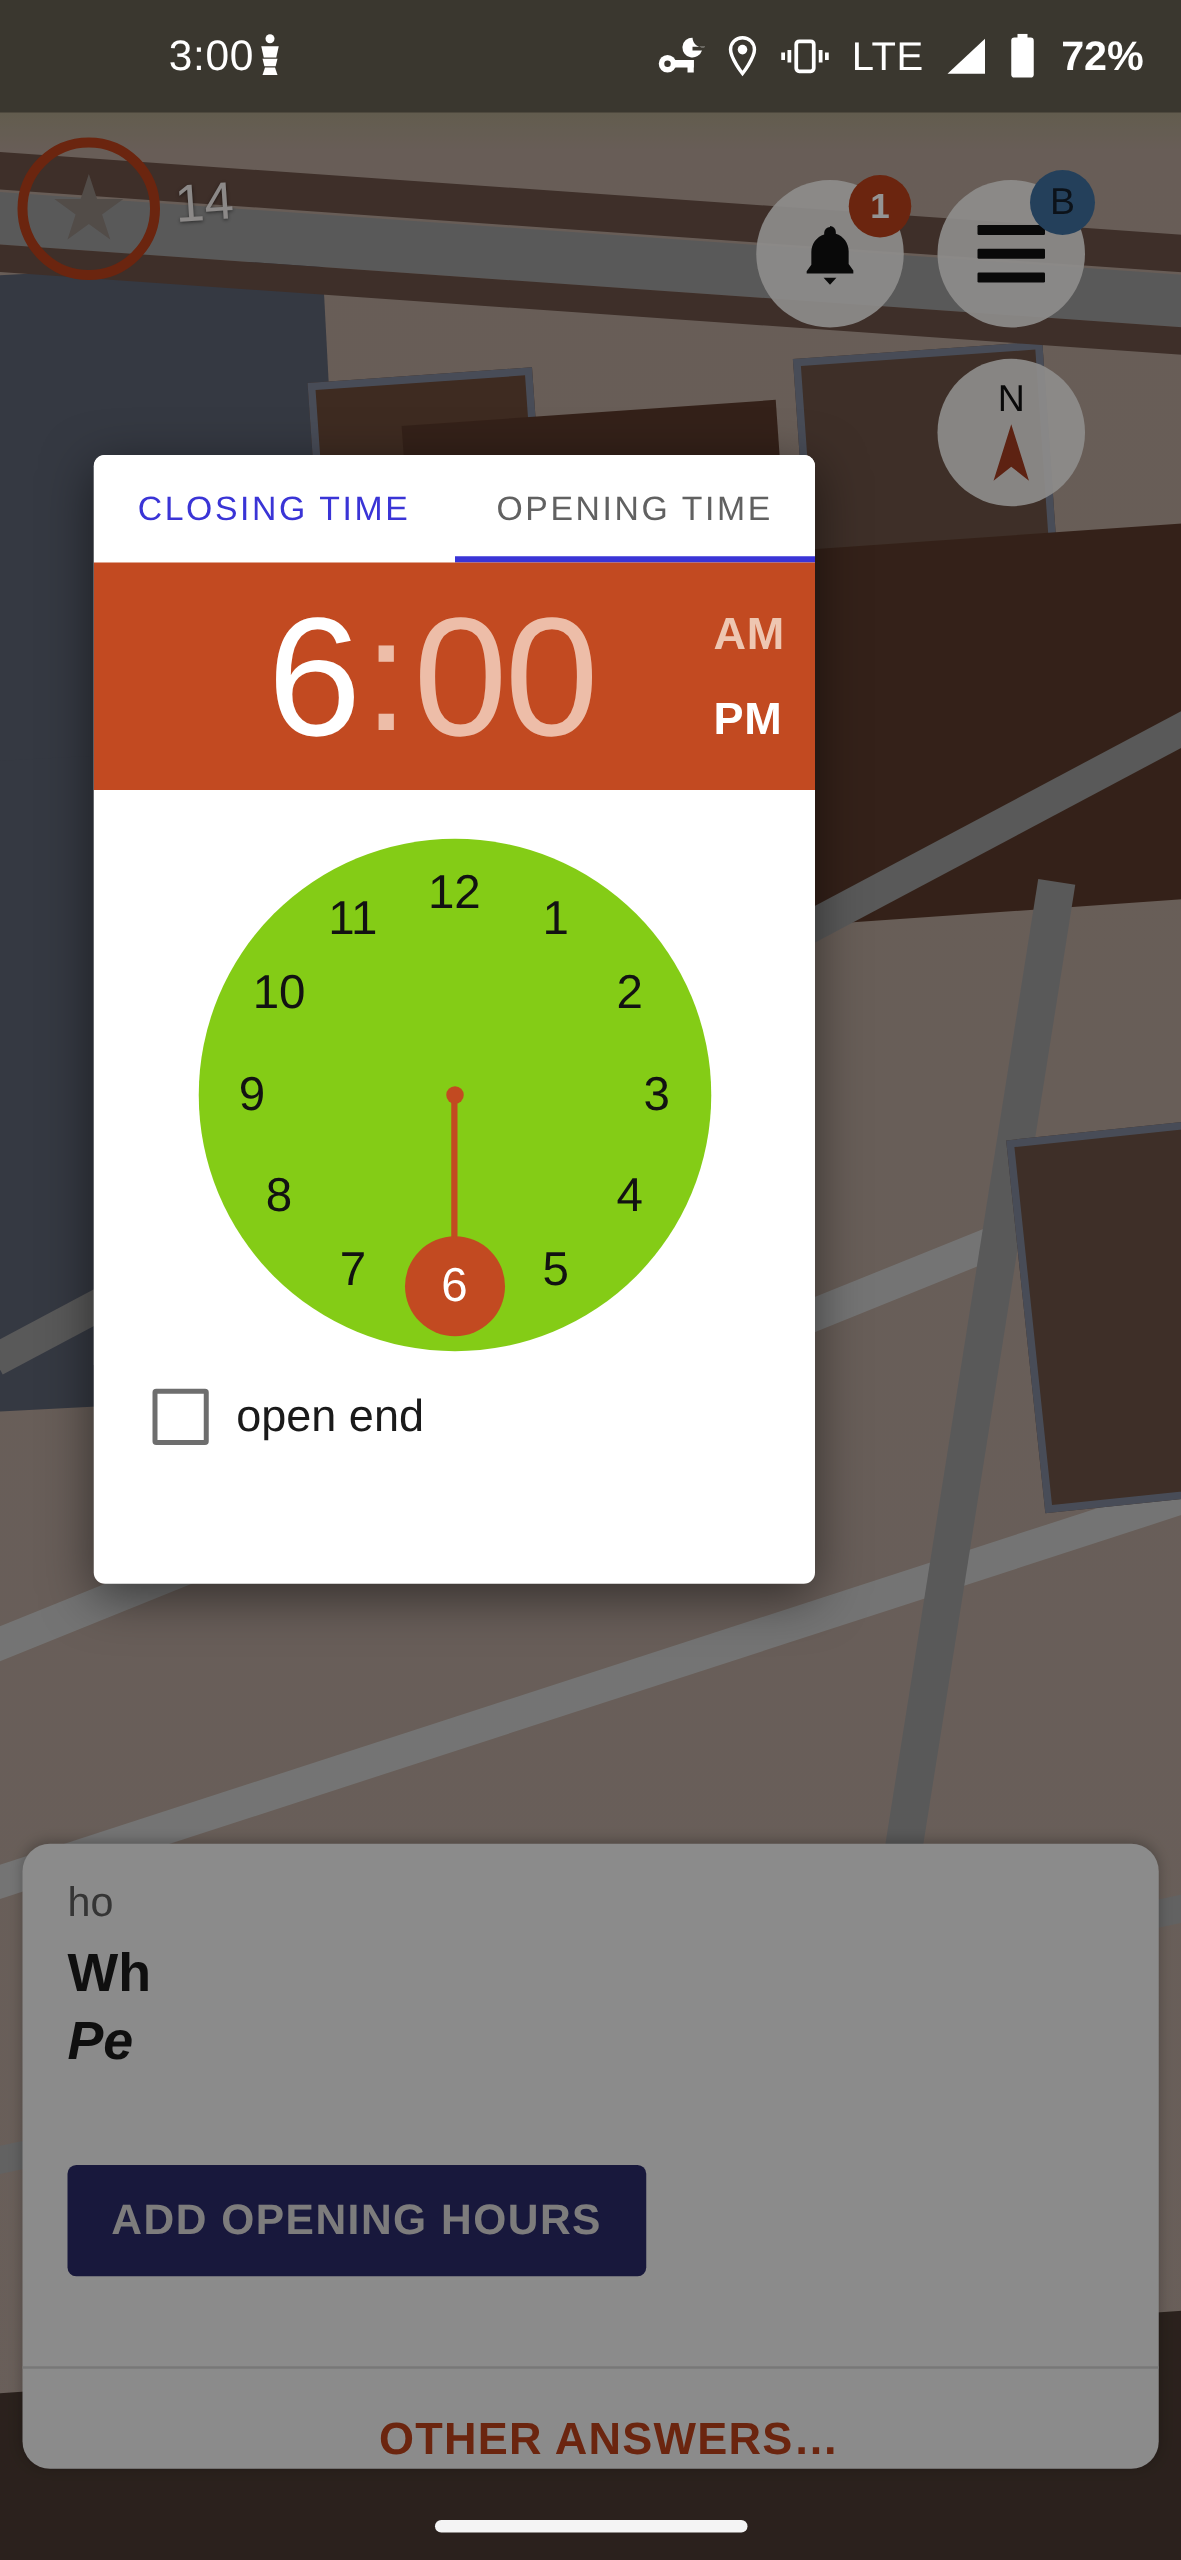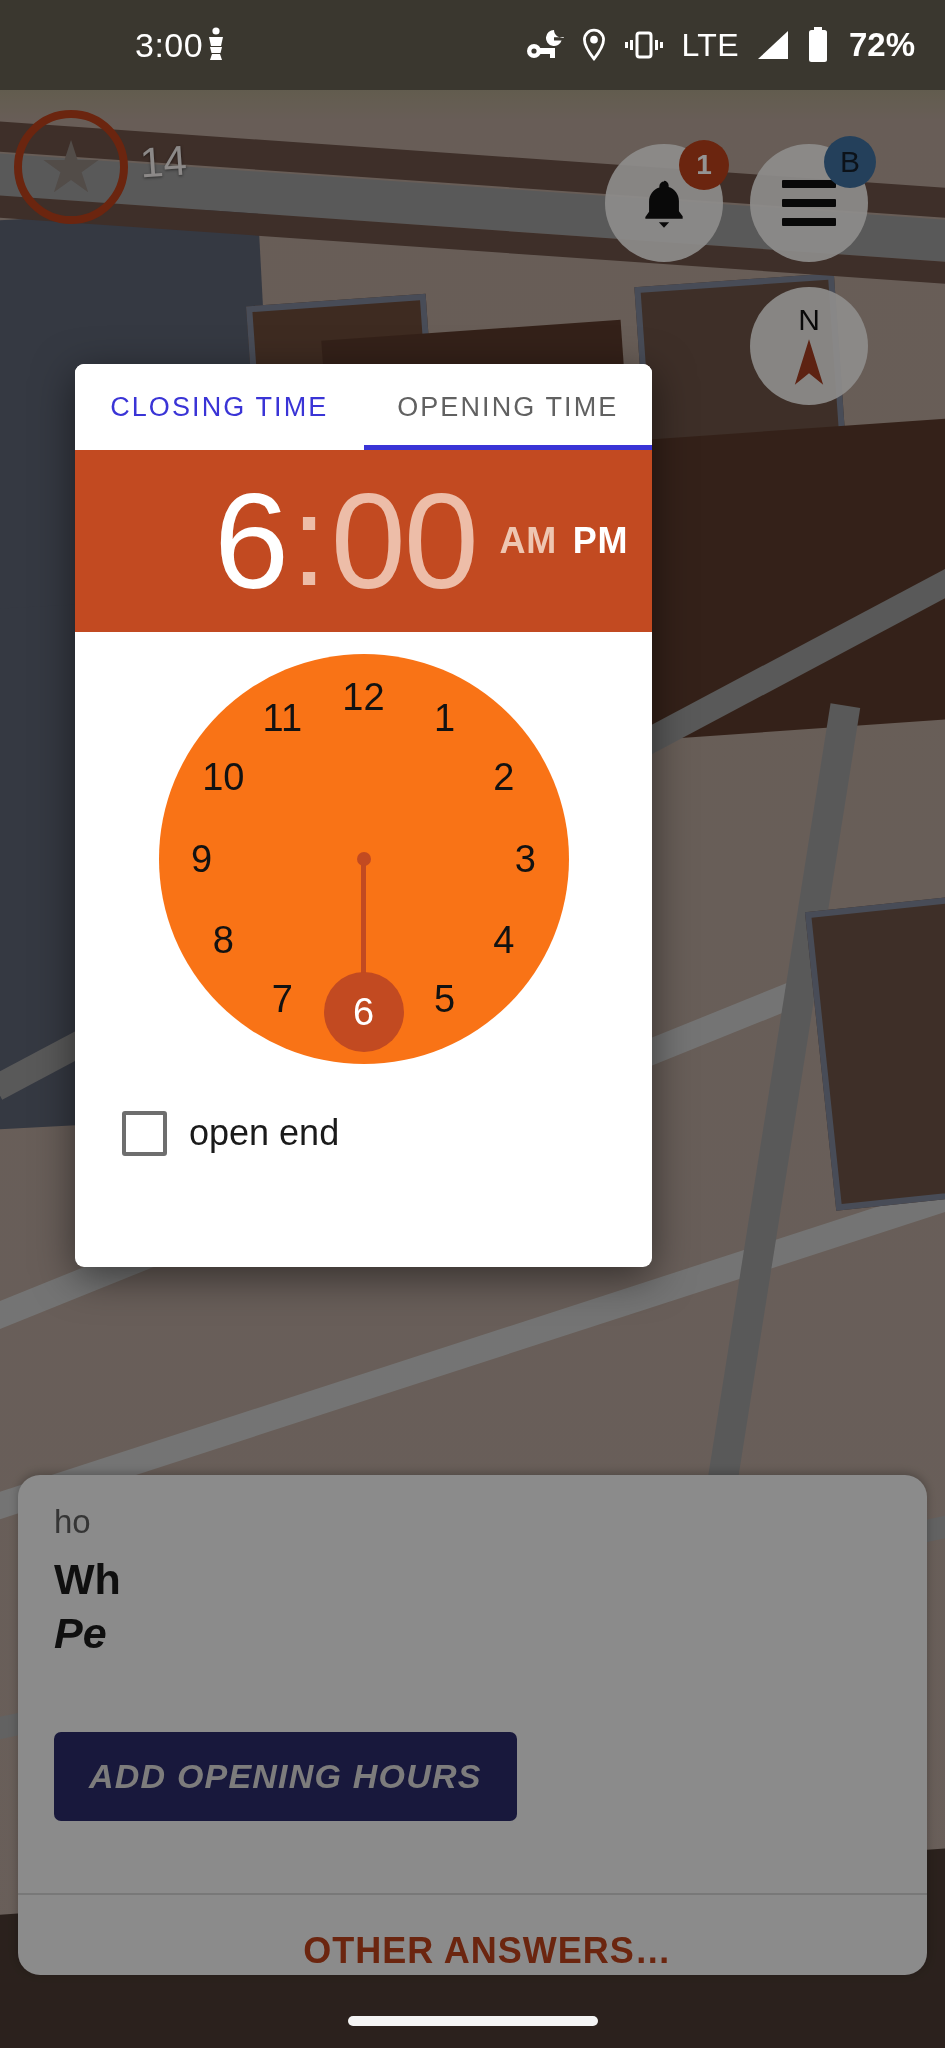--- a/index.html
+++ b/index.html
@@ -114,21 +114,20 @@
   #sheet-kicker { font-size: 33px; color: #5c5c5c; margin-bottom: 12px; }
   #sheet-q1 { font-size: 43px; font-weight: bold; color: #1a1a1a; line-height: 1.25; }
   #sheet-q2 { font-size: 43px; font-weight: bold; font-style: italic; color: #1a1a1a; line-height: 1.25; }
   #add-hours-btn {
     position: absolute; left: 36px; top: 257px;
     background: #2a2a68; color: #d8d6d6;
     border: none; border-radius: 7px;
     font-size: 34px; font-weight: bold; letter-spacing: 1.2px;
     padding: 25px 35px;
     font-family: "Liberation Sans", sans-serif;
-    font-style: italic;
   }
   #sheet-div {
     position: absolute; left: 0; right: 0; top: 418px;
     height: 2px; background: #cfcfcf;
   }
   #other-answers {
     position: absolute; left: 0; right: 0; top: 455px;
     text-align: center;
     font-size: 36px; font-weight: bold; letter-spacing: 1px;
     color: #b8401a;
@@ -181,40 +180,40 @@
   .tnum {
     font-size: 135px; line-height: 1; font-weight: 400;
     letter-spacing: -2px;
   }
   .tnum.sel { color: #ffffff; }
   .tnum.unsel { color: #edbda8; }
   #tcolon { color: #edbda8; font-size: 128px; line-height: 1; padding: 0 4px; }
   #ampm {
     position: absolute; right: 24px; top: 50%;
     transform: translateY(-50%);
-    display: flex; flex-direction: row; justify-content: flex-end;
-    gap: 16px;
+    display: flex; flex-direction: column; justify-content: flex-end;
+    gap: 32px;
   }
   .ap { font-size: 36px; font-weight: bold; letter-spacing: .6px; line-height: 1; }
   .ap.sel { color: #ffffff; }
   .ap.unsel { color: #eec6b1; }
 
   
   #clockwrap {
     position: relative;
     height: 460px;
     background: #fff;
   }
   #clockface {
     position: absolute;
-    left: 50%; top: 22px;
+    left: 50%; top: 39px;
     transform: translateX(-50%);
     width: 410px; height: 410px;
     border-radius: 50%;
-    background: #f97316;
+    background: #84cc16;
   }
   .hnum {
     position: absolute;
     width: 64px; height: 64px;
     margin-left: -32px; margin-top: -32px;
     display: flex; align-items: center; justify-content: center;
     font-size: 38px; color: #121212;
   }
   #hand {
     position: absolute;

